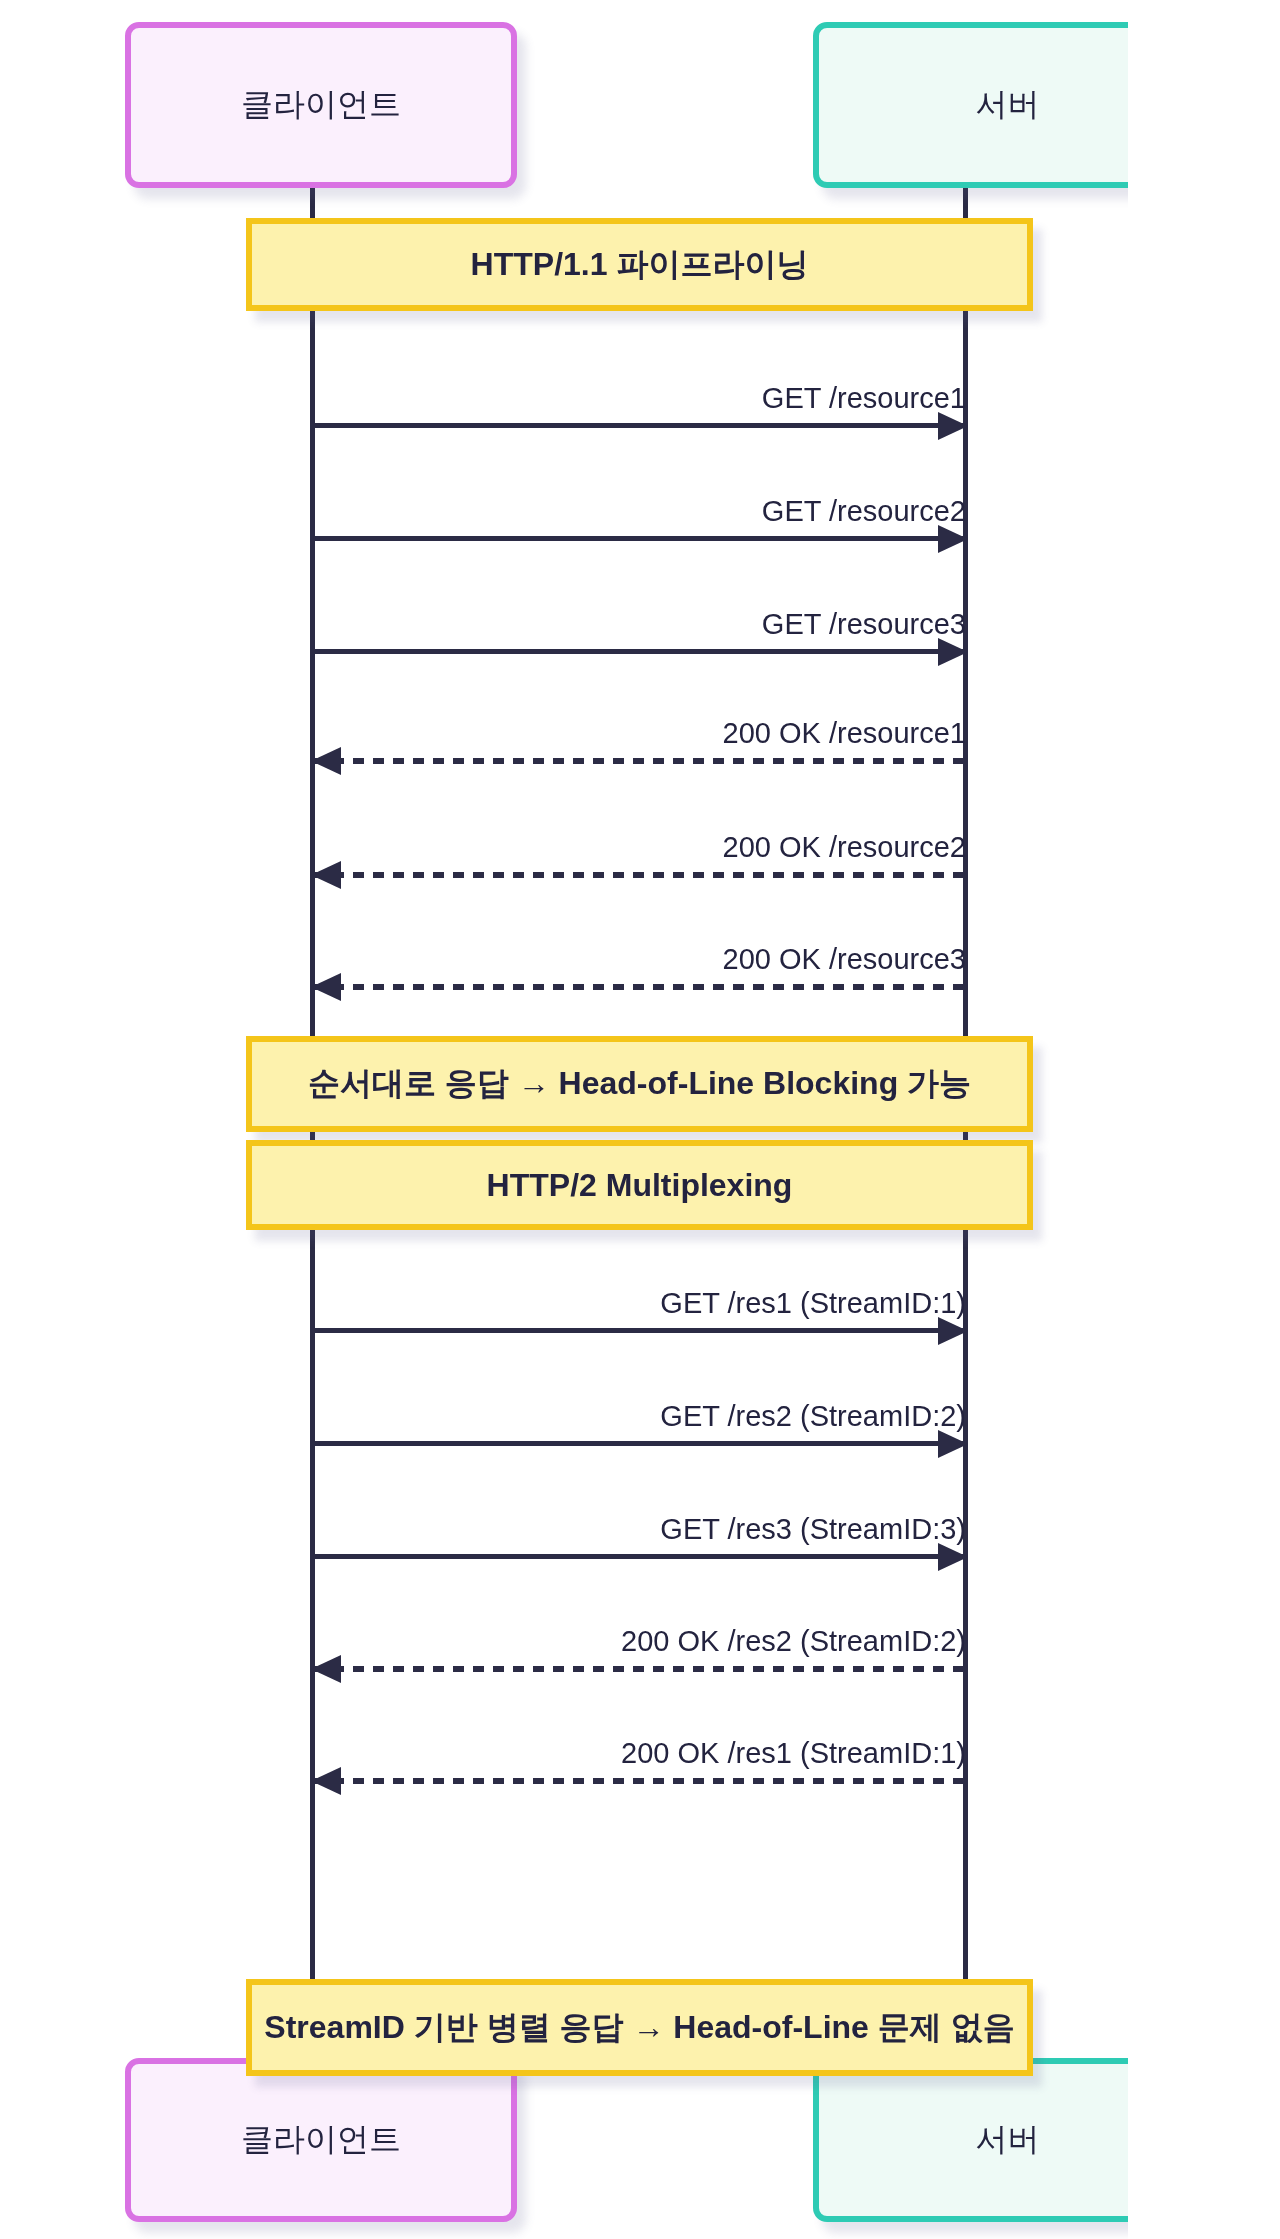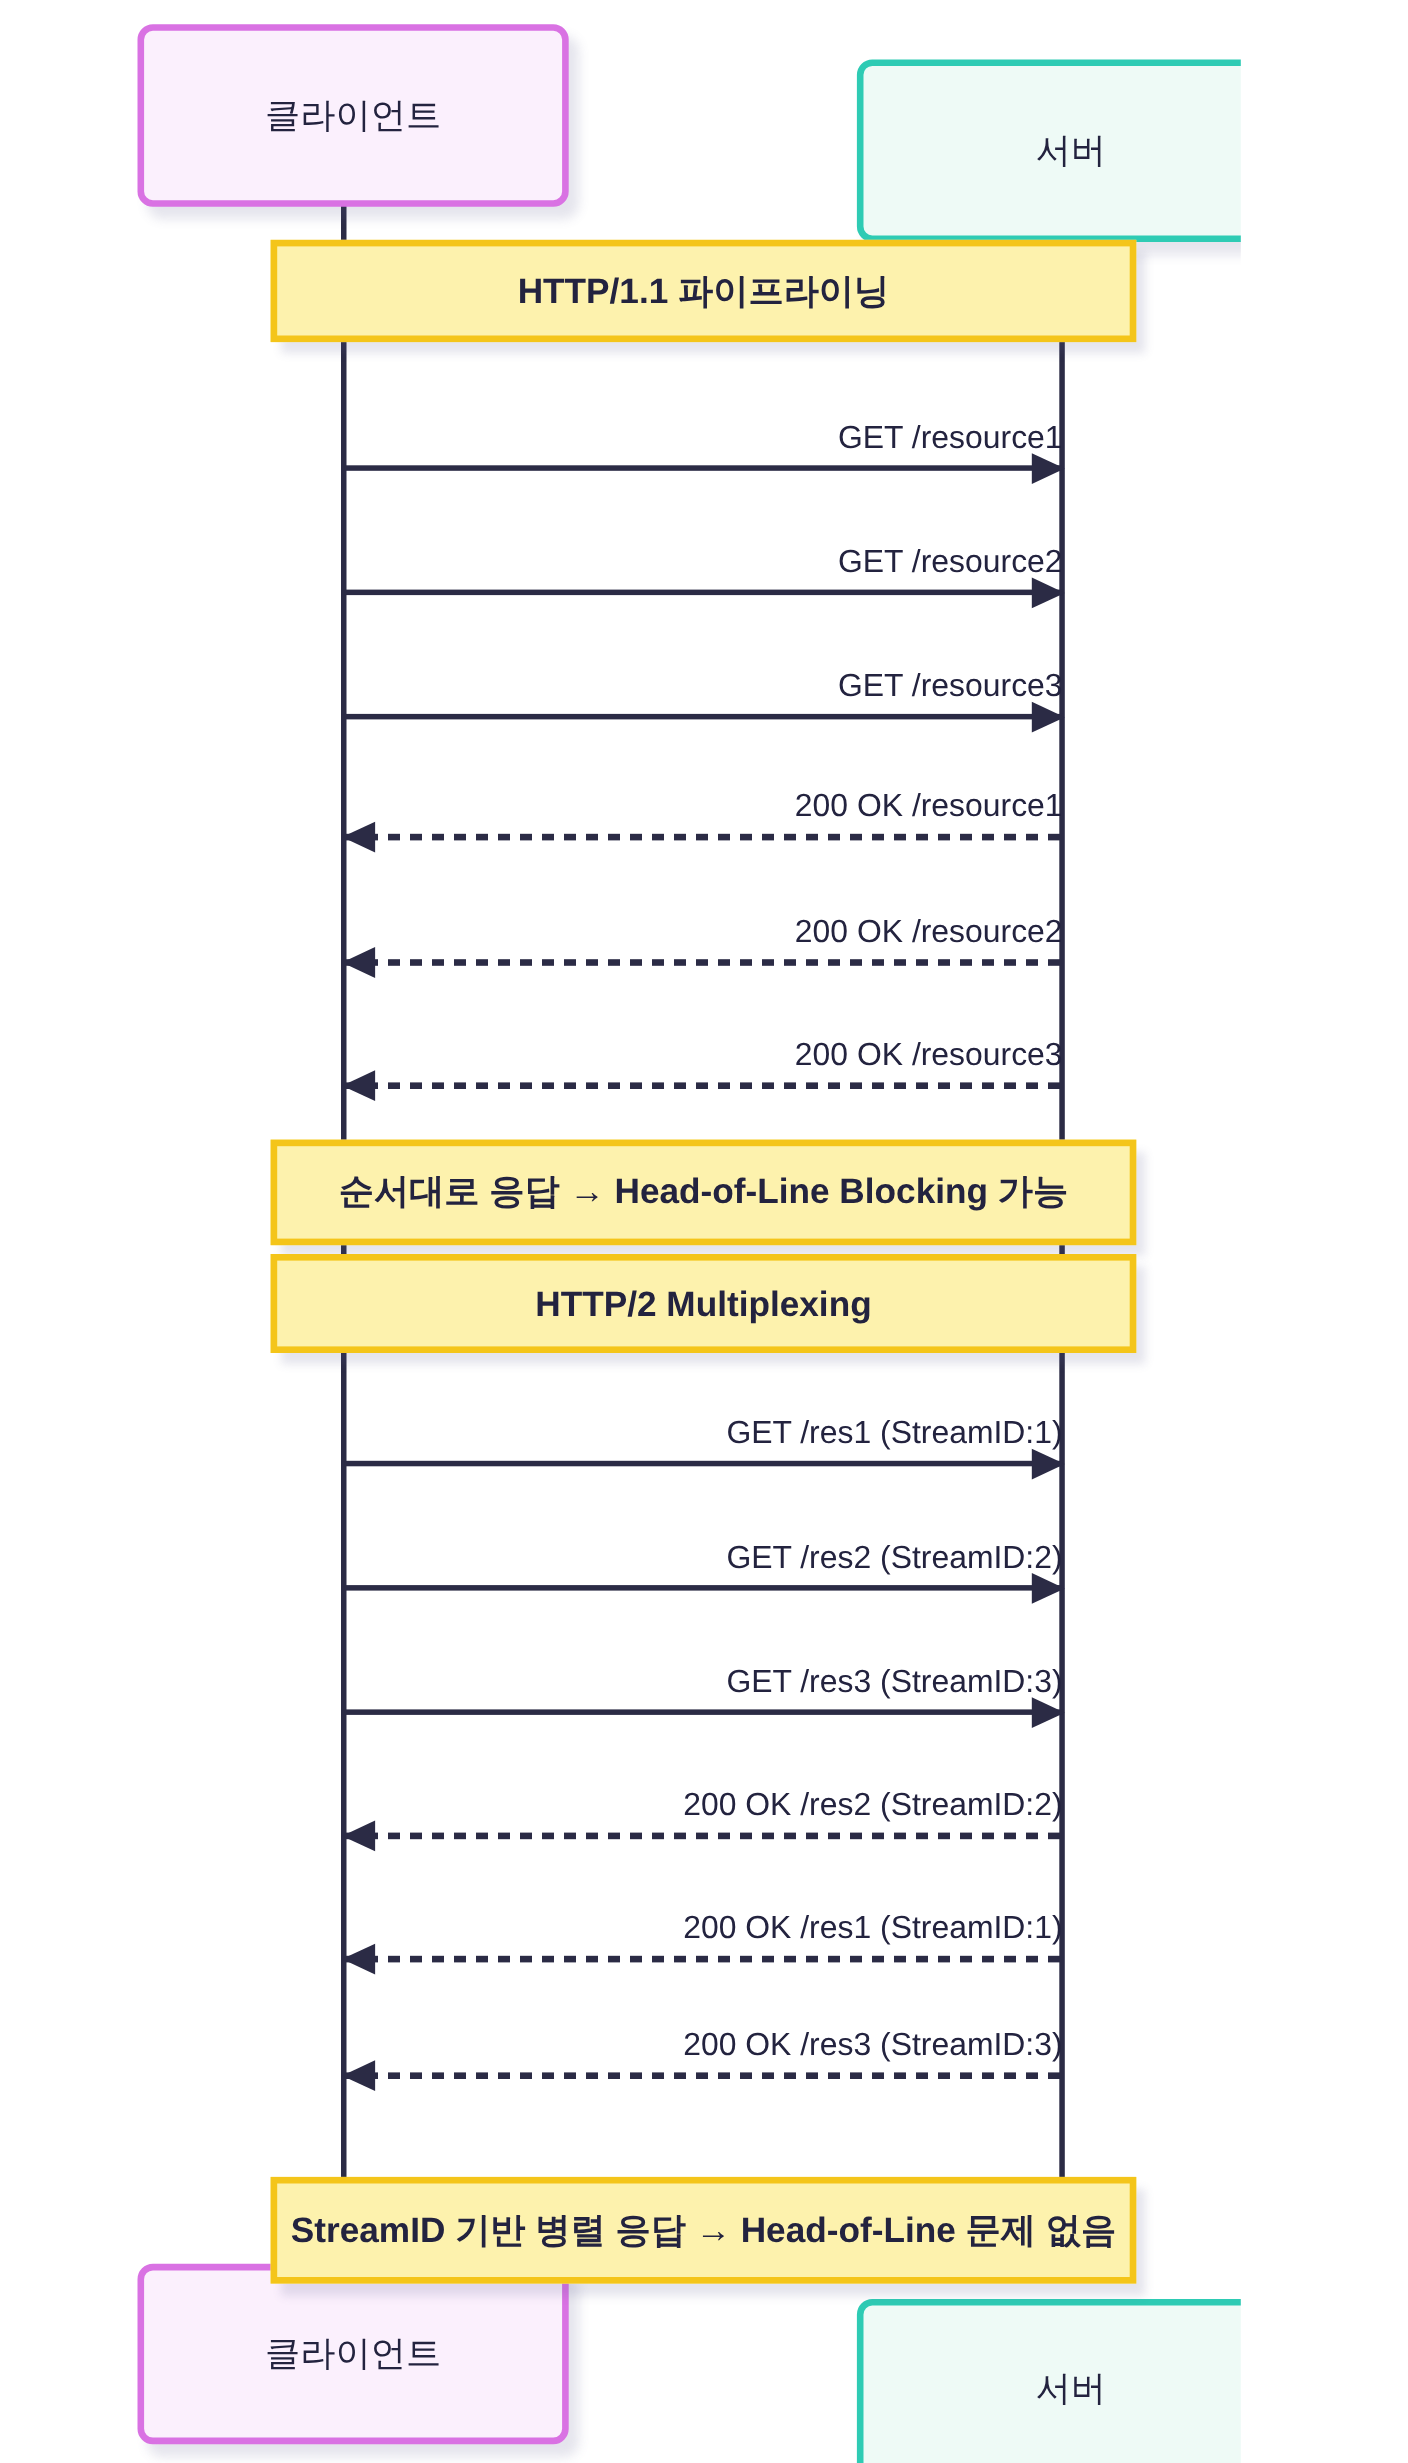--- a/index.html
+++ b/index.html
@@ -37,24 +37,23 @@
     font-size: 32px;
     z-index: 3;
     box-shadow: 9px 11px 10px rgba(96, 96, 140, 0.16);
   }
   .actor.client {
     left: 125px; width: 380px;
     background: var(--client_fill, #fbf0fd);
     border: 6px solid var(--client_border, #d972e3);
   }
   .actor.server {
-    left: 779px; width: 377px;
+    left: 813px; width: 377px;
     background: var(--server_fill, #eefaf6);
     border: 6px solid var(--server_border, #2ecbb4);
-    margin-top: 32px;
   }
   .actor.top    { top: 22px;  height: 154px; }
   .actor.bottom { top: 2058px; height: 152px; }
 
   
   .band {
     position: absolute;
     left: 246px;
     width: 775px;
     display: flex;
@@ -195,26 +194,20 @@
     <div class="msg-line dashed">
       <span class="head left"></span>
     </div>
   </div>
   <div class="msg" style="top:1735px">
     <div class="msg-label">200 OK /res1 (StreamID:1)</div>
     <div class="msg-line dashed">
       <span class="head left"></span>
     </div>
   </div>
-  <div class="msg" style="top:1841px">
-    <div class="msg-label">200 OK /res3 (StreamID:3)</div>
-    <div class="msg-line dashed">
-      <span class="head left"></span>
-    </div>
-  </div>
 
   <div class="band" style="top:1931px; height:85px;margin-top:48px;">
     <span class="band-text">StreamID 기반 병렬 응답 → Head-of-Line 문제 없음</span>
   </div>
 
   <div class="actor client bottom">
     <span>클라이언트</span>
   </div>
   <div class="actor server bottom">
     <span>서버</span>

